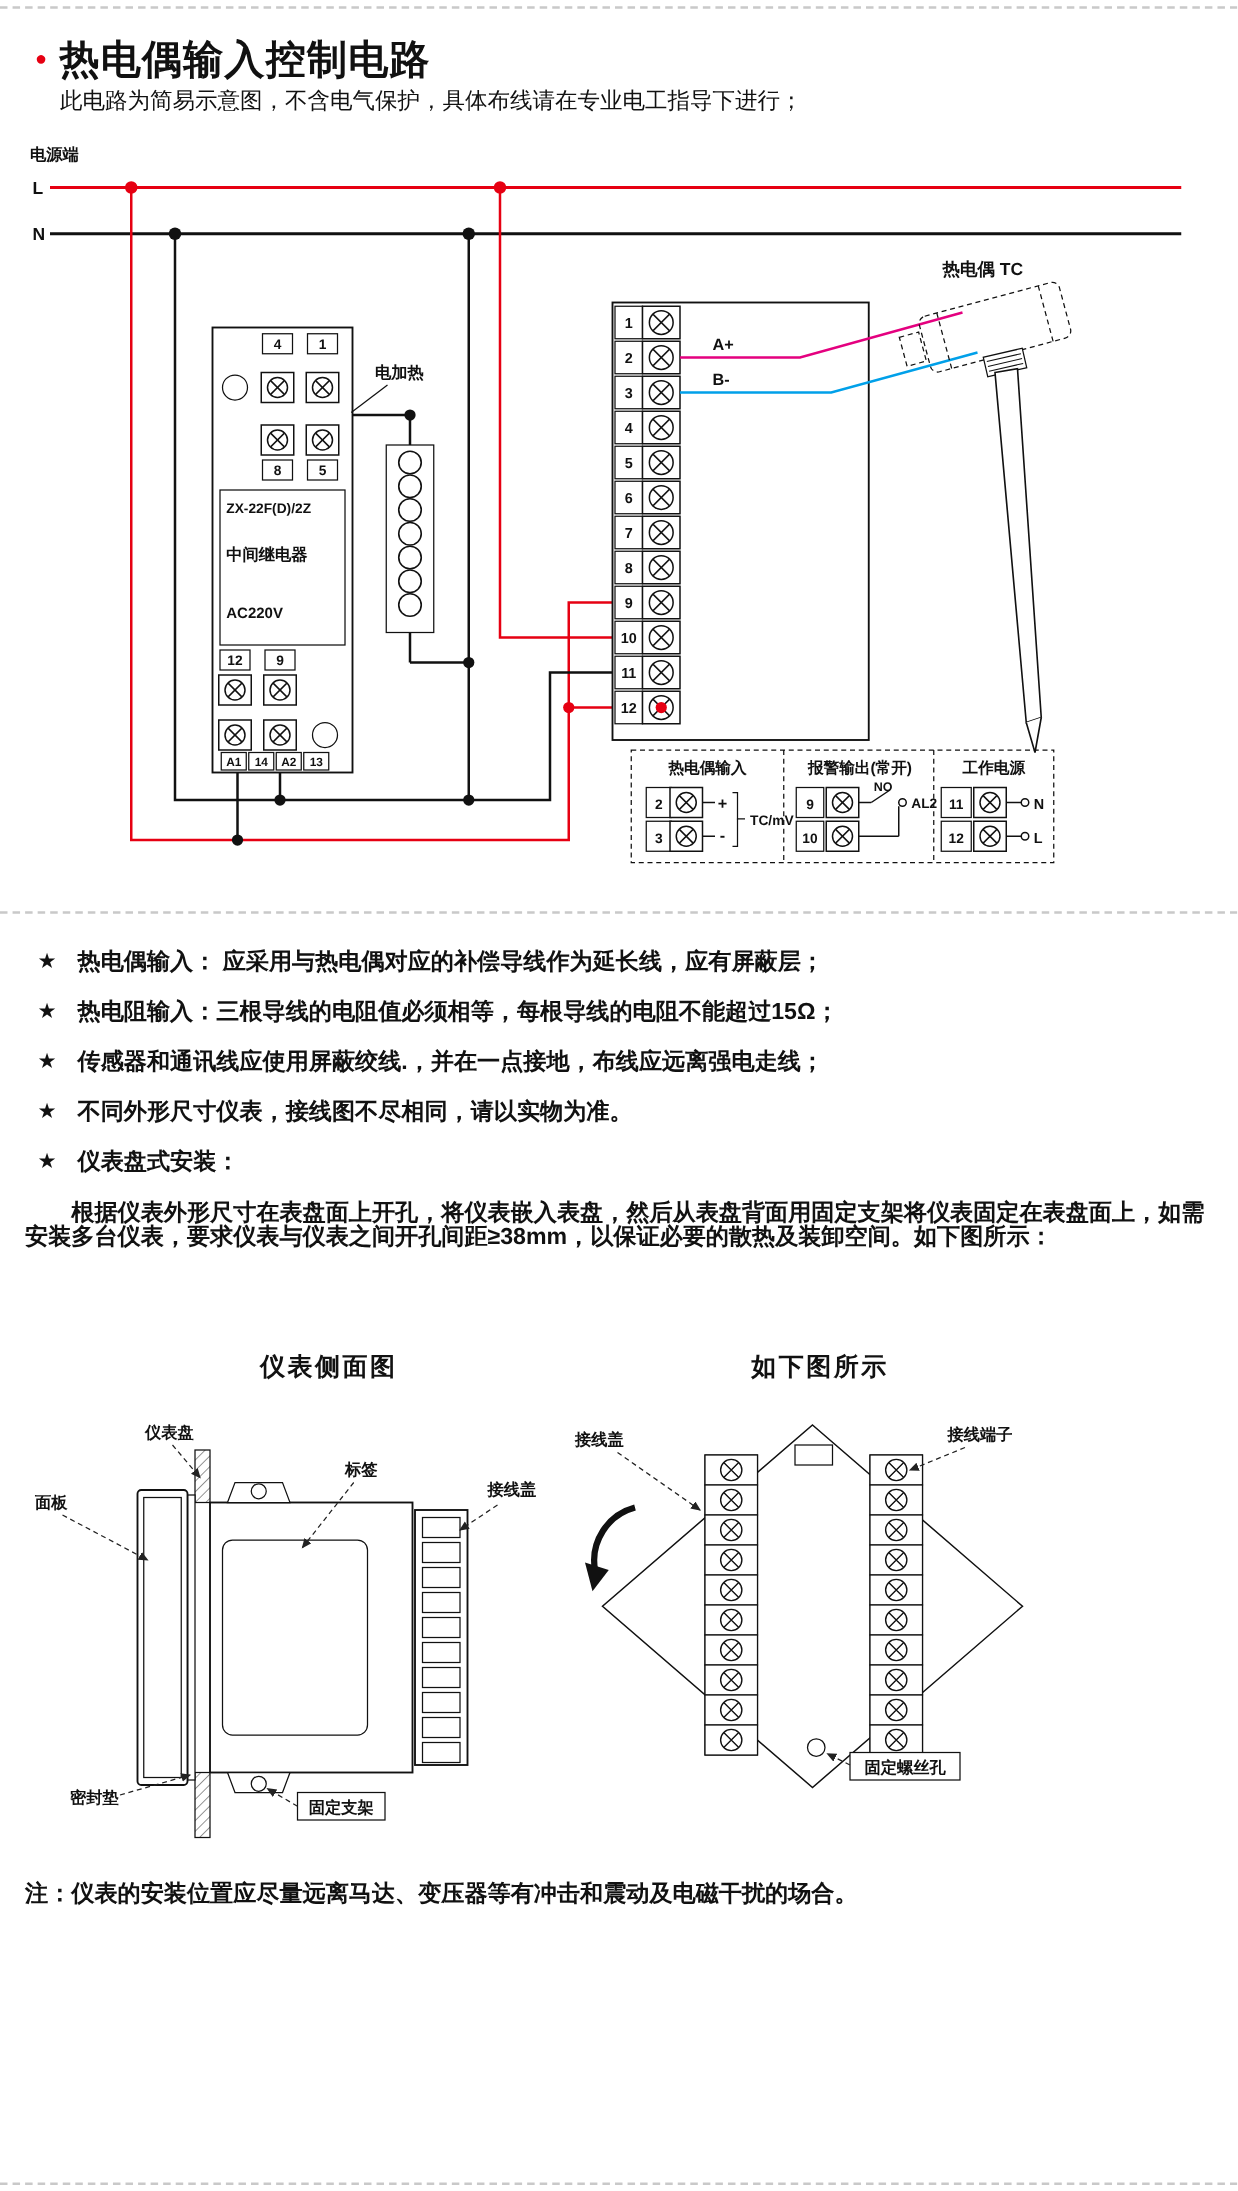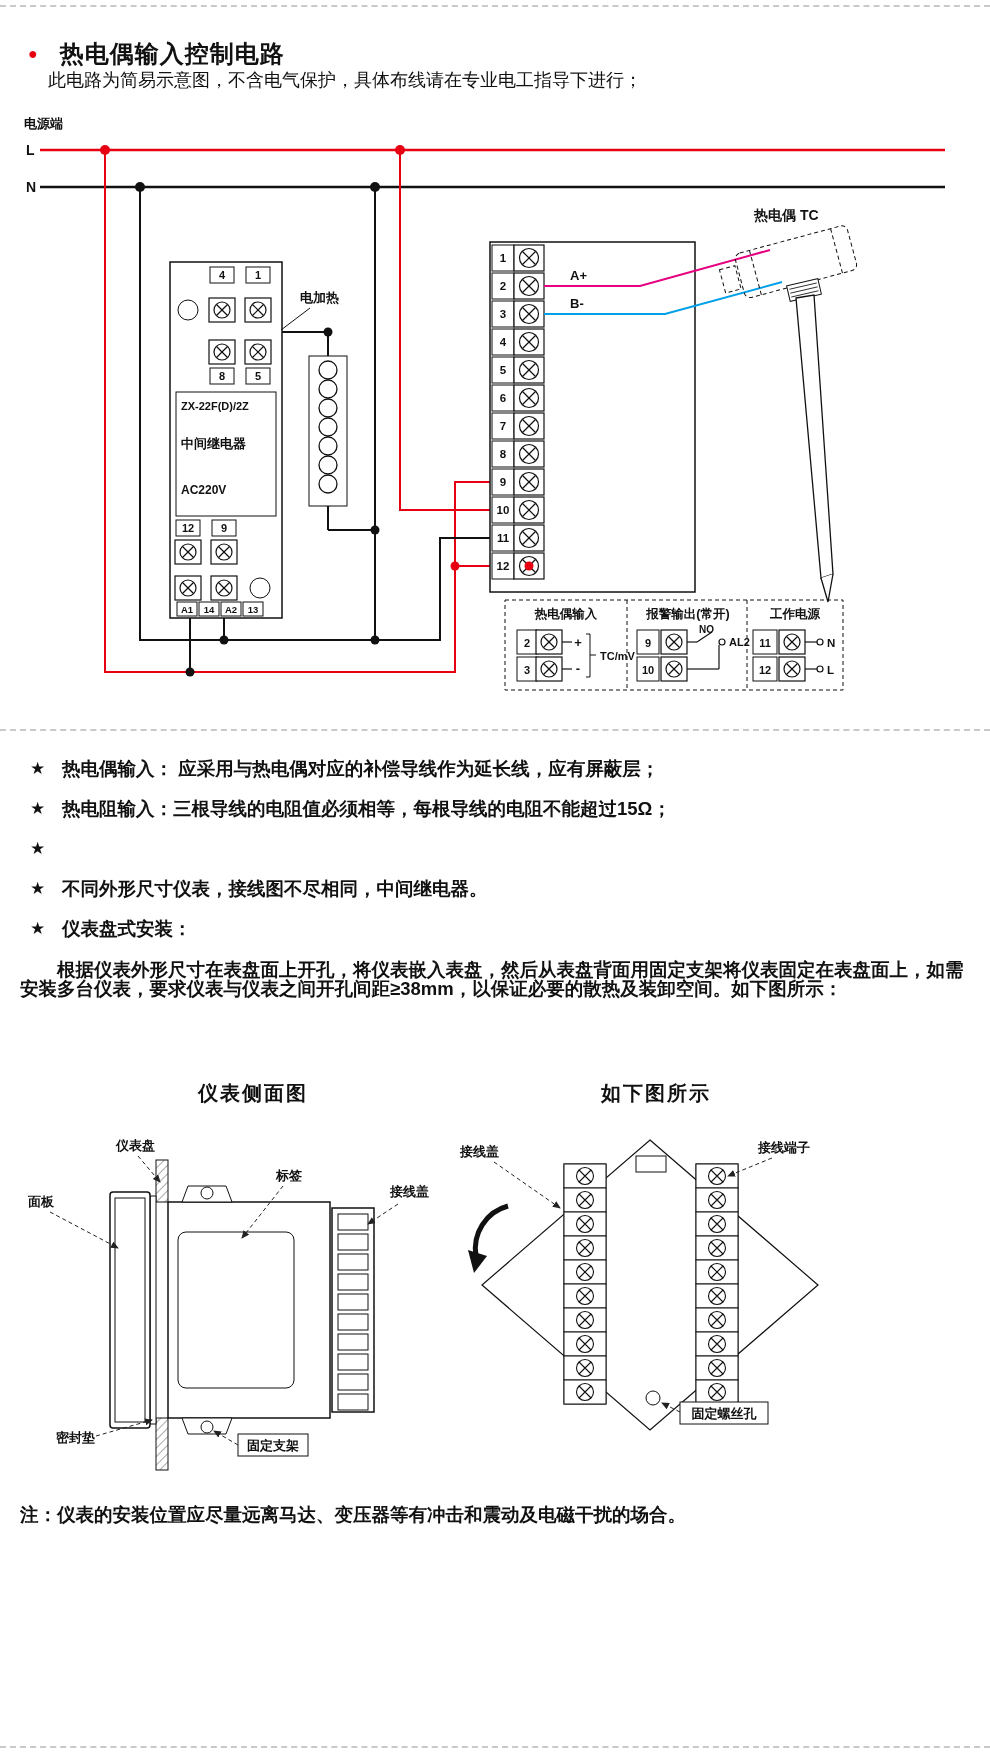--- a/index.html
+++ b/index.html
@@ -2,30 +2,30 @@
 <html><head>
 <meta charset="utf-8">
 <style>
   html,body{margin:0;padding:0;background:#fff;}
   .page{position:relative;width:990px;height:1753px;background:#fff;overflow:hidden;
         font-family:"Liberation Sans","DejaVu Sans",sans-serif;color:#111;}
   .abs{position:absolute;}
   .rule{position:absolute;left:0;width:990px;height:0;border-top:2px dashed #c9c9c9;}
   .title-row{position:absolute;left:28px;top:26px;display:flex;align-items:center;}
   .bullet{color:#e60012;font-size:16px;margin-right:10px;line-height:1;}
-  .page-title{font-size:24px;font-weight:700;margin:12px;letter-spacing:1px;}
+  .page-title{font-size:32px;font-weight:700;margin:0;letter-spacing:1px;}
   .subtitle{position:absolute;left:48px;top:68px;margin:0;font-size:18px;font-weight:400;}
   .notes{position:absolute;left:30px;top:756px;width:930px;}
   .note-item{display:flex;align-items:flex-start;margin-bottom:14px;font-size:18.5px;font-weight:700;line-height:26px;}
   .star{width:32px;flex:0 0 32px;font-size:17px;}
   .paragraph{position:absolute;left:20px;top:960px;width:952px;margin:0;font-size:18.5px;
              font-weight:700;line-height:19px;text-indent:2em;}
   .fig-title{position:absolute;top:1080px;margin:0;font-size:20px;font-weight:700;
              letter-spacing:2px;text-align:center;}
-  .fig-title.side{left:162px;width:182px;}
+  .fig-title.side{left:172px;width:182px;}
   .fig-title.back{left:563px;width:186px;}
   .bottom-note{position:absolute;left:20px;top:1502px;margin:0;font-size:18.5px;font-weight:700;text-align:center;}
   svg{position:absolute;}
   svg text{font-family:"Liberation Sans","DejaVu Sans",sans-serif;fill:#111;}
   .t9{font-size:9.5px;}.t10{font-size:10px;}.t11{font-size:11px;}.t115{font-size:11.5px;}
   .t12{font-size:12px;}.t125{font-size:12.5px;}.t13{font-size:13px;}.t14{font-size:14px;}
   .b{font-weight:700;}.sb{font-weight:600;}.mid{text-anchor:middle;}
   .cell{fill:#fff;stroke:#111;stroke-width:1;}
   .box{fill:#fff;stroke:#111;stroke-width:1.5;}
   .thin{fill:#fff;stroke:#111;stroke-width:1;}
@@ -282,24 +282,25 @@
     <div class="note-item">
       <span class="star">★</span>
       <span>热电偶输入： 应采用与热电偶对应的补偿导线作为延长线，应有屏蔽层；</span>
       </div>
     <div class="note-item">
       <span class="star">★</span>
       <span>热电阻输入：三根导线的电阻值必须相等，每根导线的电阻不能超过15Ω；</span>
       </div>
     <div class="note-item">
       <span class="star">★</span>
+      <span>传感器和通讯线应使用屏蔽绞线.，并在一点接地，布线应远离强电走线；</span>
       </div>
     <div class="note-item">
       <span class="star">★</span>
-      <span>不同外形尺寸仪表，接线图不尽相同，中间继电器。</span>
+      <span>不同外形尺寸仪表，接线图不尽相同，请以实物为准。</span>
       </div>
     <div class="note-item">
       <span class="star">★</span>
       <span>仪表盘式安装：</span>
       </div>
   </div>
 
   <p class="paragraph">根据仪表外形尺寸在表盘面上开孔，将仪表嵌入表盘，然后从表盘背面用固定支架将仪表固定在表盘面上，如需安装多台仪表，要求仪表与仪表之间开孔间距≥38mm，以保证必要的散热及装卸空间。如下图所示：</p>
 
   <h2 class="fig-title side">仪表侧面图</h2>

